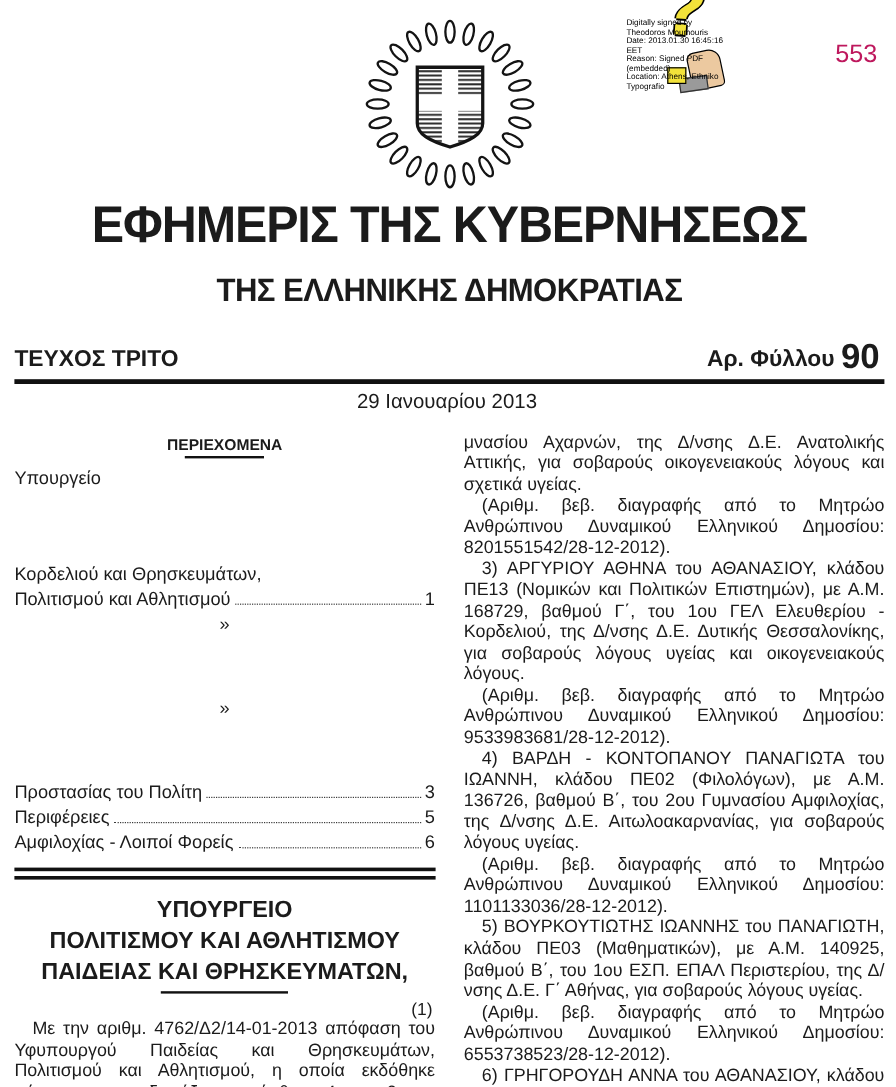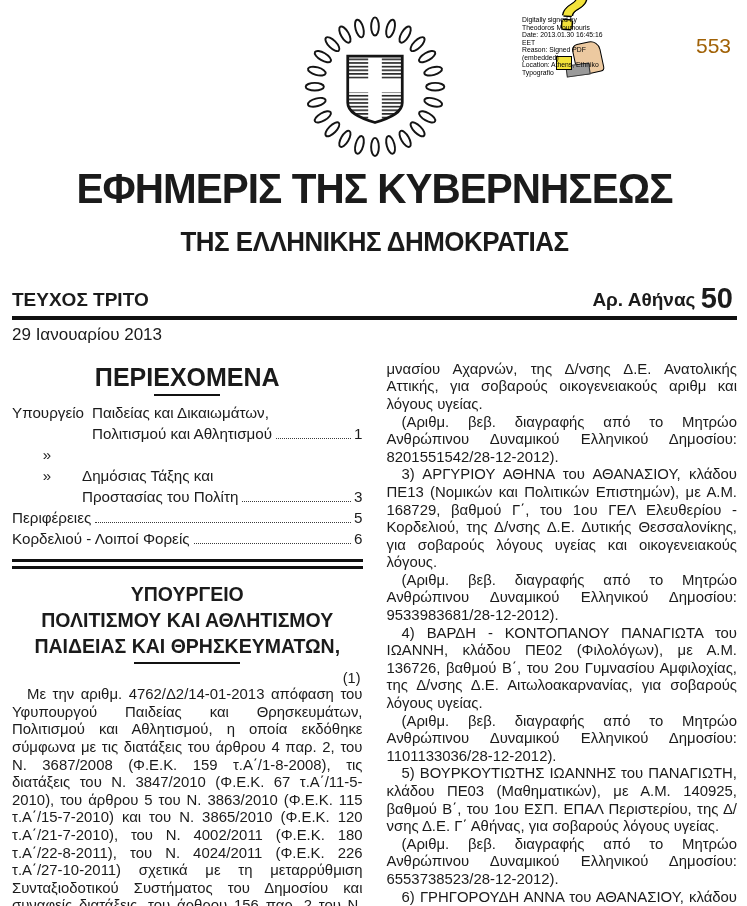--- a/index.html
+++ b/index.html
@@ -4,21 +4,21 @@
 <style>
   html,body{margin:0;padding:0;background:#fff;}
   body{
     width:747px;height:906px;overflow:hidden;
     font-family:"Liberation Sans",sans-serif;color:#1b1b1b;
     -webkit-font-smoothing:antialiased;
   }
   .page{position:relative;width:747px;height:906px;box-sizing:border-box;padding:0 10px 0 12px;}
 
   
-  .page-number{position:absolute;top:20px;right:16px;font-size:21px;color:#a16207;}
+  .page-number{position:absolute;top:20px;right:16px;font-size:21px;color:#be185d;}
   .stamp{position:absolute;left:522px;top:2px;width:108px;height:66px;font-size:6.8px;line-height:7.5px;color:#000;}
   .stamp .qmark{
     position:absolute;left:28px;top:-12px;font-size:64px;font-weight:bold;color:#f2e23a;
     text-shadow:-1.5px 0 #000,1.5px 0 #000,0 -1.5px #000,0 1.5px #000;
     transform:rotate(4deg);z-index:0;
   }
   .stamp .hand{position:absolute;left:52px;top:26px;width:26px;height:30px;background:#ecc9a0;border:1.5px solid #000;border-radius:6px 10px 4px 8px;transform:rotate(-12deg);z-index:0;}
   .stamp .pen{position:absolute;left:44px;top:48px;width:22px;height:10px;background:#9a9a9a;border:1px solid #333;transform:rotate(-8deg);z-index:0;}
   .stamp .chip{position:absolute;left:34px;top:40px;width:14px;height:12px;background:#f2e23a;border:1.5px solid #000;z-index:0;}
   .stamp-lines{position:relative;z-index:1;}
@@ -28,30 +28,30 @@
 
   
   .title{margin:6px 0 0;text-align:center;font-size:43px;line-height:1.1;font-weight:bold;letter-spacing:-1px;transform:scaleX(0.94);}
   .subtitle{margin:14px 0 0;text-align:center;font-size:27px;font-weight:bold;letter-spacing:-0.5px;transform:scaleX(0.96);}
 
   .issue-row{position:relative;margin-top:24px;height:30px;}
   .issue-type{position:absolute;left:0;right:0;text-align:left;top:7px;font-size:19px;font-weight:bold;}
   .issue-no{position:absolute;right:4px;top:0;font-size:19px;font-weight:bold;}
   .issue-no b{font-size:29px;font-weight:bold;vertical-align:-2px;}
   .rule{border:0;border-top:4px solid #111;margin:4px 0 0;}
-  .date{ text-align:left;font-size:17px;margin:5px 4px 0 0;}
+  .date{ text-align:center;font-size:17px;margin:5px 4px 0 0;}
 
   
   .columns{display:grid;grid-template-columns:1fr 1fr;column-gap:24px;margin-top:16px;}
   .col{min-width:0;}
 
   
-  .contents-heading{margin:2px 0 6px;text-align:center;font-size:25px;font-weight:bold;}
+  .contents-heading{margin:2px 0 6px;text-align:center;font-size:13px;font-weight:bold;}
   .contents-heading::after{content:"";display:block;width:66px;height:2px;background:#111;margin:2px auto 0;}
-  .toc-entry{display:flex;font-size:15.2px;line-height:21px;}
+  .toc-entry{display:flex;font-size:15.2px;line-height:21px;flex-direction:column;}
   .toc-prefix{flex:0 0 62px;box-sizing:border-box;}
   .toc-entry:first-child .toc-prefix{flex:0 0 80px;}
   .toc-prefix.mark{text-align:center;flex-basis:70px;}
   .toc-body{flex:1;min-width:0;display:flex;flex-direction:column;}
   .toc-line{display:flex;align-items:baseline;}
   .toc-line .leader{flex:1;border-bottom:1.8px dotted #3a3a3a;margin:0 3px 3px 4px;min-width:12px;}
   .toc-line .pg{flex:0 0 auto;}
 
   .section-divider{height:4px;border-top:3px solid #111;border-bottom:3px solid #111;margin:10px 0 12px;}
 
@@ -131,88 +131,85 @@
       <rect x="42" y="57" width="48" height="12" fill="#fff"></rect>
     </g>
     <path d="M42,37 h48 v41 c0,8 -9,13 -24,17.5 c-15,-4.5 -24,-9.5 -24,-17.5 z" fill="none" stroke="#141414" stroke-width="2.4"></path>
   </svg>
 
   <h1 class="title">ΕΦΗΜΕΡΙΣ ΤΗΣ ΚΥΒΕΡΝΗΣΕΩΣ</h1>
   <h2 class="subtitle">ΤΗΣ ΕΛΛΗΝΙΚΗΣ ΔΗΜΟΚΡΑΤΙΑΣ</h2>
 
   <div class="issue-row">
     <span class="issue-type">ΤΕΥΧΟΣ ΤΡΙΤΟ</span>
-    <span class="issue-no"><span>Αρ. Αθήνας</span> <b>50</b></span>
+    <span class="issue-no"><span>Αρ. Φύλλου</span> <b>90</b></span>
   </div>
   <hr class="rule">
   <div class="date">29 Ιανουαρίου 2013</div>
 
   <div class="columns">
     <section class="col">
       <h3 class="contents-heading">ΠΕΡΙΕΧΟΜΕΝΑ</h3>
       <div id="toc">
           <div class="toc-entry">
             <span class="toc-prefix">Υπουργείο</span>
             <span class="toc-body">
               <span class="toc-line">
-                <span>Παιδείας και Δικαιωμάτων,</span>
+                <span>Κορδελιού και Θρησκευμάτων,</span>
               </span>
               <span class="toc-line">
                 <span>Πολιτισμού και Αθλητισμού</span>
                 <span class="leader"></span>
                 <span class="pg">1</span>
               </span>
             </span>
           </div>
           <div class="toc-entry">
             <span class="toc-prefix mark">»</span>
           </div>
           <div class="toc-entry">
             <span class="toc-prefix mark">»</span>
             <span class="toc-body">
               <span class="toc-line">
-                <span>Δημόσιας Τάξης και</span>
-              </span>
-              <span class="toc-line">
                 <span>Προστασίας του Πολίτη</span>
                 <span class="leader"></span>
                 <span class="pg">3</span>
               </span>
             </span>
           </div>
           <div class="toc-entry">
             <span class="toc-body">
               <span class="toc-line">
                 <span>Περιφέρειες</span>
                 <span class="leader"></span>
                 <span class="pg">5</span>
               </span>
             </span>
           </div>
           <div class="toc-entry">
             <span class="toc-body">
               <span class="toc-line">
-                <span>Κορδελιού - Λοιποί Φορείς</span>
+                <span>Αμφιλοχίας - Λοιποί Φορείς</span>
                 <span class="leader"></span>
                 <span class="pg">6</span>
               </span>
             </span>
           </div>
         </div>
       <div class="section-divider"></div>
       <h4 class="ministry-heading" id="ministry-heading">
           <div>ΥΠΟΥΡΓΕΙΟ</div>
           <div>ΠΟΛΙΤΙΣΜΟΥ ΚΑΙ ΑΘΛΗΤΙΣΜΟΥ</div>
           <div>ΠΑΙΔΕΙΑΣ ΚΑΙ ΘΡΗΣΚΕΥΜΑΤΩΝ,</div>
         </h4>
       <div class="item-number">(1)</div>
       <p class="body indent">Με την αριθμ. 4762/Δ2/14-01-2013 απόφαση του Υφυπουργού Παιδείας και Θρησκευμάτων, Πολιτισμού και Αθλητισμού, η οποία εκδόθηκε σύμφωνα με τις διατάξεις του άρθρου 4 παρ. 2, του Ν. 3687/2008 (Φ.Ε.Κ. 159 τ.Α΄/1-8-2008), τις διατάξεις του Ν. 3847/2010 (Φ.Ε.Κ. 67 τ.Α΄/11-5-2010), του άρθρου 5 του Ν. 3863/2010 (Φ.Ε.Κ. 115 τ.Α΄/15-7-2010) και του Ν. 3865/2010 (Φ.Ε.Κ. 120 τ.Α΄/21-7-2010), του Ν. 4002/2011 (Φ.Ε.Κ. 180 τ.Α΄/22-8-2011), του Ν. 4024/2011 (Φ.Ε.Κ. 226 τ.Α΄/27-10-2011) σχετικά με τη μεταρρύθμιση Συνταξιοδοτικού Συστήματος του Δημοσίου και συναφείς διατάξεις, του άρθρου 156 παρ. 2 του Ν. 3528/2007 (Φ.Ε.Κ. 26 τ.Α΄) και την αριθμ. 37/06-12-2012 πράξη του Κ.Υ.Σ.Δ.Ε. (Θέμα 1ο), γίνονται αποδεκτές οι</p>
     </section>
     <section class="col" id="right-col">
-        <p class="body">μνασίου Αχαρνών, της Δ/νσης Δ.Ε. Ανατολικής Αττικής, για σοβαρούς οικογενειακούς αριθμ και λόγους υγείας.</p>
+        <p class="body">μνασίου Αχαρνών, της Δ/νσης Δ.Ε. Ανατολικής Αττικής, για σοβαρούς οικογενειακούς λόγους και σχετικά υγείας.</p>
         <p class="body indent">(Αριθμ. βεβ. διαγραφής από το Μητρώο Ανθρώπινου Δυναμικού Ελληνικού Δημοσίου: 8201551542/28-12-2012).</p>
         <p class="body indent">3) ΑΡΓΥΡΙΟΥ ΑΘΗΝΑ του ΑΘΑΝΑΣΙΟΥ, κλάδου ΠΕ13 (Νομικών και Πολιτικών Επιστημών), με Α.Μ. 168729, βαθμού Γ΄, του 1ου ΓΕΛ Ελευθερίου - Κορδελιού, της Δ/νσης Δ.Ε. Δυτικής Θεσσαλονίκης, για σοβαρούς λόγους υγείας και οικογενειακούς λόγους.</p>
         <p class="body indent">(Αριθμ. βεβ. διαγραφής από το Μητρώο Ανθρώπινου Δυναμικού Ελληνικού Δημοσίου: 9533983681/28-12-2012).</p>
         <p class="body indent">4) ΒΑΡΔΗ - ΚΟΝΤΟΠΑΝΟΥ ΠΑΝΑΓΙΩΤΑ του ΙΩΑΝΝΗ, κλάδου ΠΕ02 (Φιλολόγων), με Α.Μ. 136726, βαθμού Β΄, του 2ου Γυμνασίου Αμφιλοχίας, της Δ/νσης Δ.Ε. Αιτωλοακαρνανίας, για σοβαρούς λόγους υγείας.</p>
         <p class="body indent">(Αριθμ. βεβ. διαγραφής από το Μητρώο Ανθρώπινου Δυναμικού Ελληνικού Δημοσίου: 1101133036/28-12-2012).</p>
         <p class="body indent">5) ΒΟΥΡΚΟΥΤΙΩΤΗΣ ΙΩΑΝΝΗΣ του ΠΑΝΑΓΙΩΤΗ, κλάδου ΠΕ03 (Μαθηματικών), με Α.Μ. 140925, βαθμού Β΄, του 1ου ΕΣΠ. ΕΠΑΛ Περιστερίου, της Δ/νσης Δ.Ε. Γ΄ Αθήνας, για σοβαρούς λόγους υγείας.</p>
         <p class="body indent">(Αριθμ. βεβ. διαγραφής από το Μητρώο Ανθρώπινου Δυναμικού Ελληνικού Δημοσίου: 6553738523/28-12-2012).</p>
         <p class="body indent">6) ΓΡΗΓΟΡΟΥΔΗ ΑΝΝΑ του ΑΘΑΝΑΣΙΟΥ, κλάδου ΠΕ02 (Φιλολόγων), με Α.Μ. 905434, βαθμού Β΄, του 2ου Γυμνασίου Θεσσαλονίκης, της Δ/νσης Δ.Ε. Ανατολικής Θεσσαλονίκης, για σοβαρούς οικογενειακούς λόγους.</p>
       </section>
   </div>

